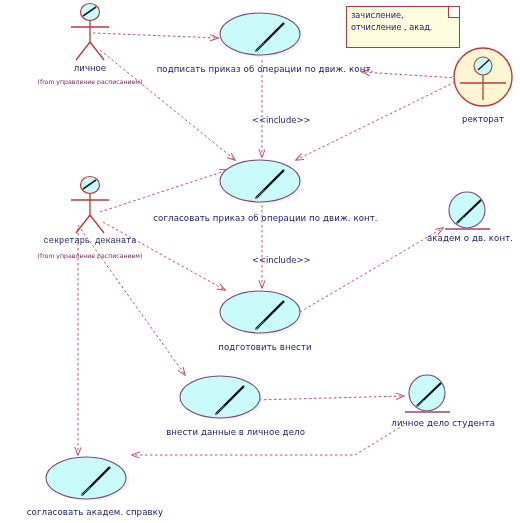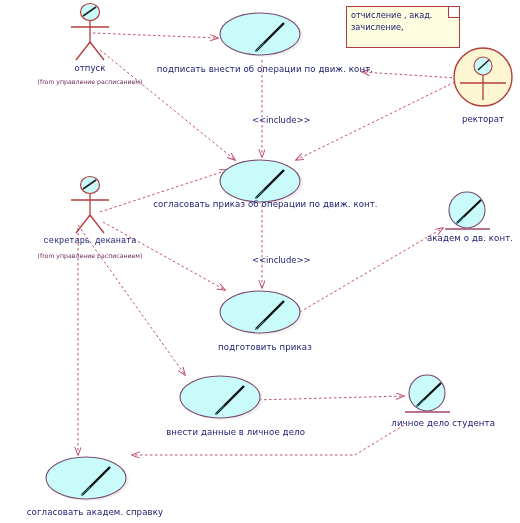--- a/index.html
+++ b/index.html
@@ -115,35 +115,35 @@
       <path d="M300,312 L443,228"></path>
 
       <path d="M254,400 L404,396"></path>
 
       <path d="M404,425 L355,455 L132,455"></path>
     </g>
   </svg>
 
   <div class="note-box" style="left:346px; top:6px; width:114px; height:42px;">
     <span class="note-fold"></span>
+    <span class="note-line">зачисление,</span>
     <span class="note-line">отчисление , акад.</span>
-    <span class="note-line">зачисление,</span>
   </div>
 
   <div class="node" style="left:45px; top:2px; width:90px; height:60px;">
     <svg width="90" height="60" viewBox="0 0 90 60">
       <ellipse cx="45" cy="10" rx="9.5" ry="8.5" fill="#c9fbfb" stroke="#b23c3c" stroke-width="1.2"></ellipse>
       <path d="M38,14 L51,5" stroke="#222222" stroke-width="1.6" fill="none"></path>
       <line x1="45" y1="18.5" x2="45" y2="42" stroke="#b23c3c" stroke-width="1.3"></line>
       <line x1="26" y1="25" x2="64" y2="25" stroke="#b23c3c" stroke-width="1.3"></line>
       <line x1="45" y1="40" x2="31" y2="58" stroke="#b23c3c" stroke-width="1.3"></line>
       <line x1="45" y1="40" x2="59" y2="58" stroke="#b23c3c" stroke-width="1.3"></line>
     </svg>
   </div>
-  <div class="actor-label" style="left:20px; top:63px; width:140px;">отпуск</div>
+  <div class="actor-label" style="left:20px; top:63px; width:140px;">личное</div>
   <div class="actor-sublabel" style="left:10px; top:78px; width:160px;">(from управление расписанием)</div>
 
   <div class="node" style="left:45px; top:175px; width:90px; height:60px;">
     <svg width="90" height="60" viewBox="0 0 90 60">
       <ellipse cx="45" cy="10" rx="9.5" ry="8.5" fill="#c9fbfb" stroke="#b23c3c" stroke-width="1.2"></ellipse>
       <path d="M38,14 L51,5" stroke="#222222" stroke-width="1.6" fill="none"></path>
       <line x1="45" y1="18.5" x2="45" y2="42" stroke="#b23c3c" stroke-width="1.3"></line>
       <line x1="26" y1="25" x2="64" y2="25" stroke="#b23c3c" stroke-width="1.3"></line>
       <line x1="45" y1="40" x2="31" y2="58" stroke="#b23c3c" stroke-width="1.3"></line>
       <line x1="45" y1="40" x2="59" y2="58" stroke="#b23c3c" stroke-width="1.3"></line>
@@ -164,41 +164,41 @@
   <div class="actor-label" style="left:440px; top:114px; width:86px;">ректорат</div>
 
   <div class="node" style="left:218px; top:11px; width:88px; height:52px;">
     <svg width="88" height="52" viewBox="0 0 88 52">
       <ellipse cx="45" cy="25" rx="40" ry="21" fill="#d8d8d8" opacity="0.35"></ellipse>
       <ellipse cx="42" cy="23" rx="40" ry="21" fill="#c9fbfb" stroke="#7a4a6e" stroke-width="1.1"></ellipse>
       <path d="M38,40 L66,12" stroke="#111111" stroke-width="2.4" fill="none"></path>
       <path d="M37,41 L46,32" stroke="#2a8fa0" stroke-width="1" fill="none"></path>
     </svg>
   </div>
-  <div class="uc-label" style="left:150px; top:64px; width:230px;">подписать внести об операции по движ. конт.</div>
+  <div class="uc-label" style="left:150px; top:64px; width:230px;">подписать приказ об операции по движ. конт.</div>
 
   <div class="node" style="left:218px; top:158px; width:88px; height:52px;">
     <svg width="88" height="52" viewBox="0 0 88 52">
       <ellipse cx="45" cy="25" rx="40" ry="21" fill="#d8d8d8" opacity="0.35"></ellipse>
       <ellipse cx="42" cy="23" rx="40" ry="21" fill="#c9fbfb" stroke="#7a4a6e" stroke-width="1.1"></ellipse>
       <path d="M38,40 L66,12" stroke="#111111" stroke-width="2.4" fill="none"></path>
       <path d="M37,41 L46,32" stroke="#2a8fa0" stroke-width="1" fill="none"></path>
     </svg>
   </div>
-  <div class="uc-label" style="left:148px; top:199px; width:235px;">согласовать приказ об операции по движ. конт.</div>
+  <div class="uc-label" style="left:148px; top:213px; width:235px;">согласовать приказ об операции по движ. конт.</div>
 
   <div class="node" style="left:218px; top:289px; width:88px; height:52px;">
     <svg width="88" height="52" viewBox="0 0 88 52">
       <ellipse cx="45" cy="25" rx="40" ry="21" fill="#d8d8d8" opacity="0.35"></ellipse>
       <ellipse cx="42" cy="23" rx="40" ry="21" fill="#c9fbfb" stroke="#7a4a6e" stroke-width="1.1"></ellipse>
       <path d="M38,40 L66,12" stroke="#111111" stroke-width="2.4" fill="none"></path>
       <path d="M37,41 L46,32" stroke="#2a8fa0" stroke-width="1" fill="none"></path>
     </svg>
   </div>
-  <div class="uc-label" style="left:190px; top:342px; width:150px;">подготовить приказ</div>
+  <div class="uc-label" style="left:190px; top:342px; width:150px;">подготовить внести</div>
 
   <div class="node" style="left:178px; top:374px; width:88px; height:52px;">
     <svg width="88" height="52" viewBox="0 0 88 52">
       <ellipse cx="45" cy="25" rx="40" ry="21" fill="#d8d8d8" opacity="0.35"></ellipse>
       <ellipse cx="42" cy="23" rx="40" ry="21" fill="#c9fbfb" stroke="#7a4a6e" stroke-width="1.1"></ellipse>
       <path d="M38,40 L66,12" stroke="#111111" stroke-width="2.4" fill="none"></path>
       <path d="M37,41 L46,32" stroke="#2a8fa0" stroke-width="1" fill="none"></path>
     </svg>
   </div>
   <div class="uc-label" style="left:145px; top:427px; width:160px;text-align:right;">внести данные в личное дело</div>

